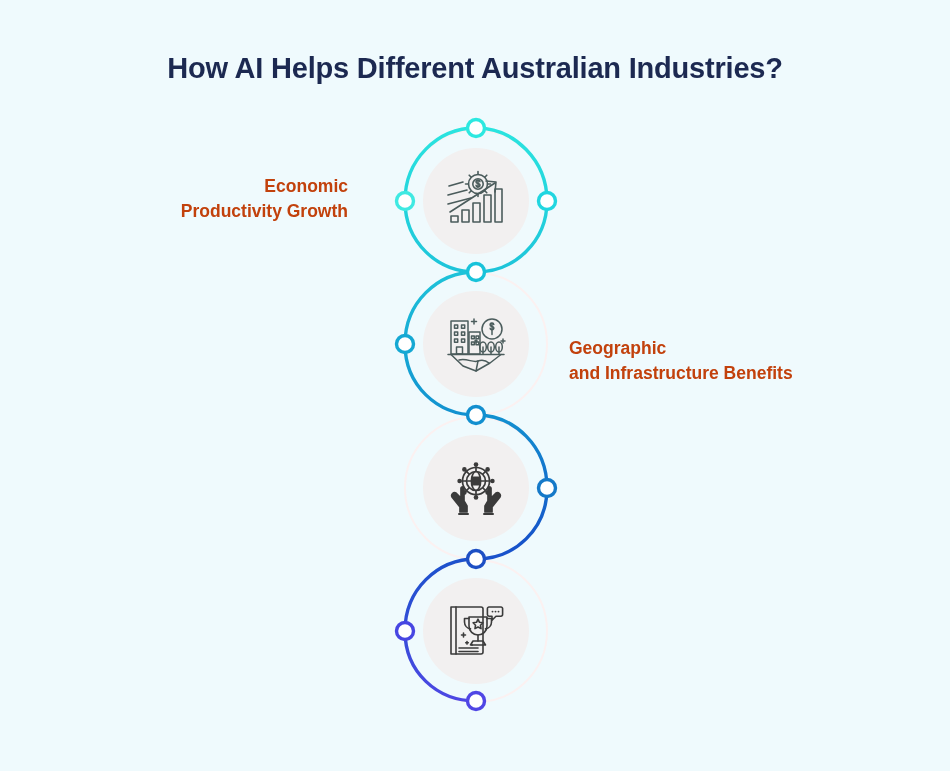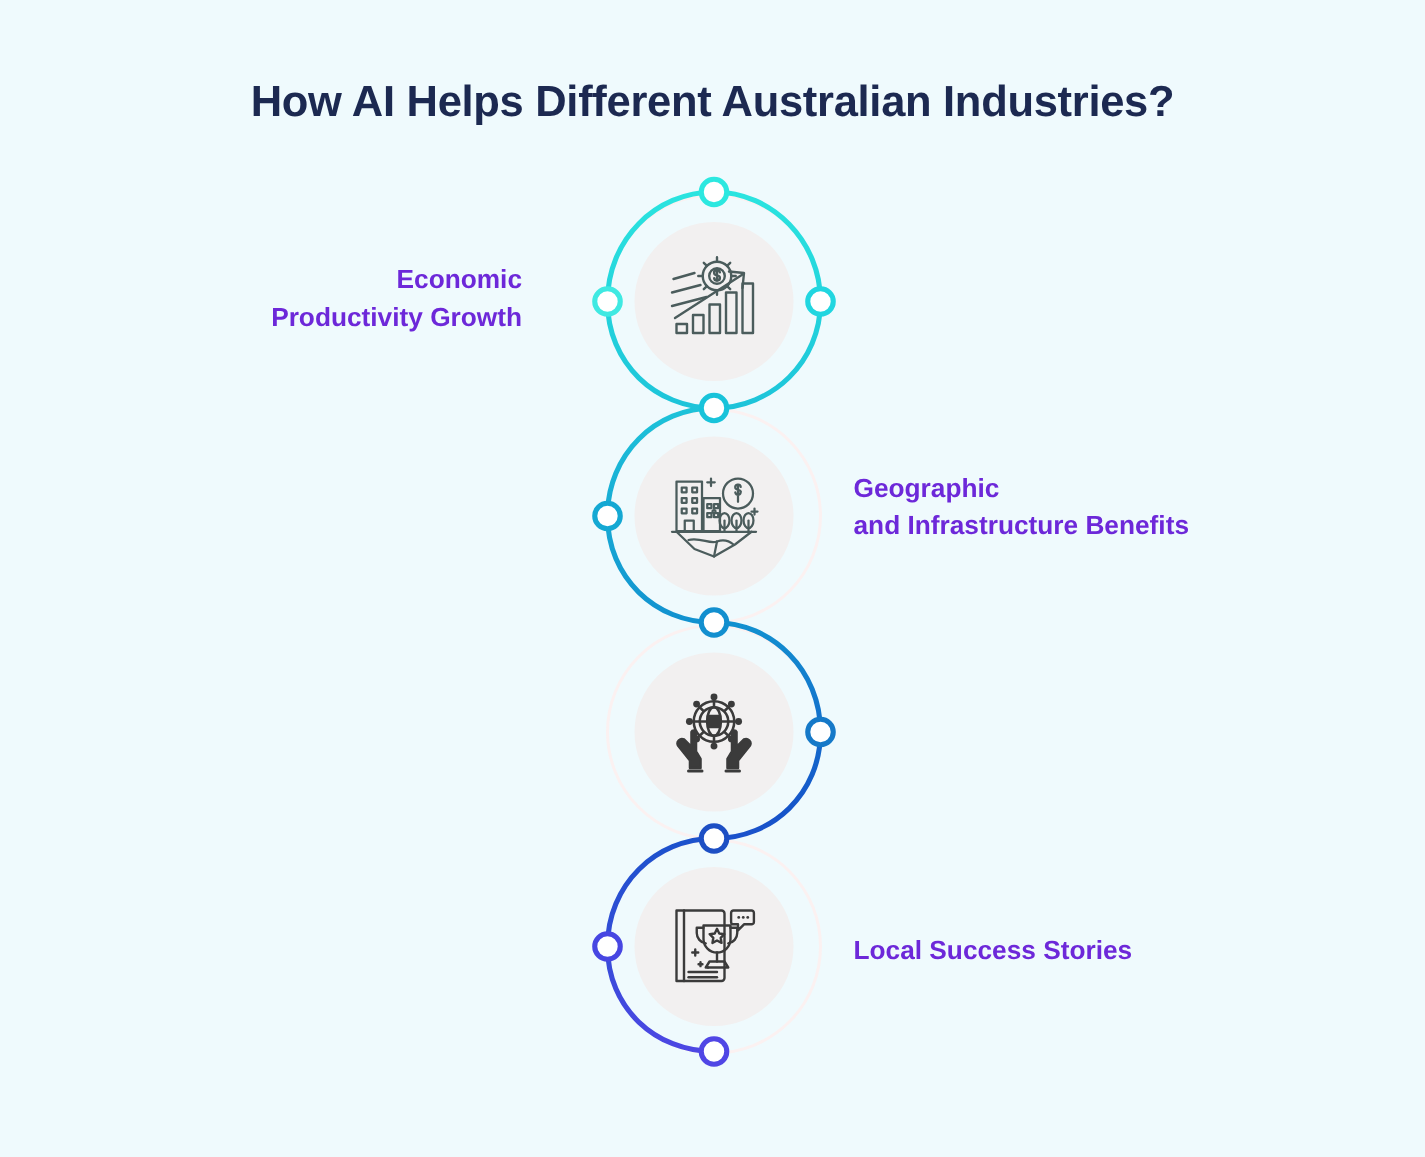--- a/index.html
+++ b/index.html
@@ -56,25 +56,25 @@
     align-items: center;
     justify-content: center;
   }
   .node-disc svg { display: block; }
 
   
   .step-label {
     position: absolute;
     font-size: 17.5px;
     font-weight: bold;
-    color: #6d28d9;
+    color: #c2410c;
     line-height: 1.42;
     white-space: pre-line;
   }
-  .step-label.right-side { text-align: left; }
+  .step-label.right-side { text-align: left; margin-top: 23px; }
   .step-label.left-side  { text-align: right; }
 </style>
 </head>
 <body style="background: rgb(239, 250, 253);">
 
 <div id="infographic">
 
   <div class="title">How AI Helps Different Australian Industries?</div>
 
   <svg id="flow" viewBox="0 0 950 771">
@@ -254,15 +254,14 @@
         <circle cx="47.5" cy="11.6" r="0.95"></circle>
         <circle cx="50.5" cy="11.6" r="0.95"></circle>
         <circle cx="53.5" cy="11.6" r="0.95"></circle>
       </g>
 
       <path d="M18.5 33 v4 M16.5 35 h4"></path>
       <path d="M22 41.5 v2.6 M20.7 42.8 h2.6"></path>
       <circle cx="27" cy="45" r="0.9" fill="#3b3b3b" stroke="none"></circle>
     </svg>
   </div>
-  <div class="step-label right-side" style="left:569px; top:621px; width:300px;">Local Success Stories</div>
 
 </div>
 
 </body></html>

